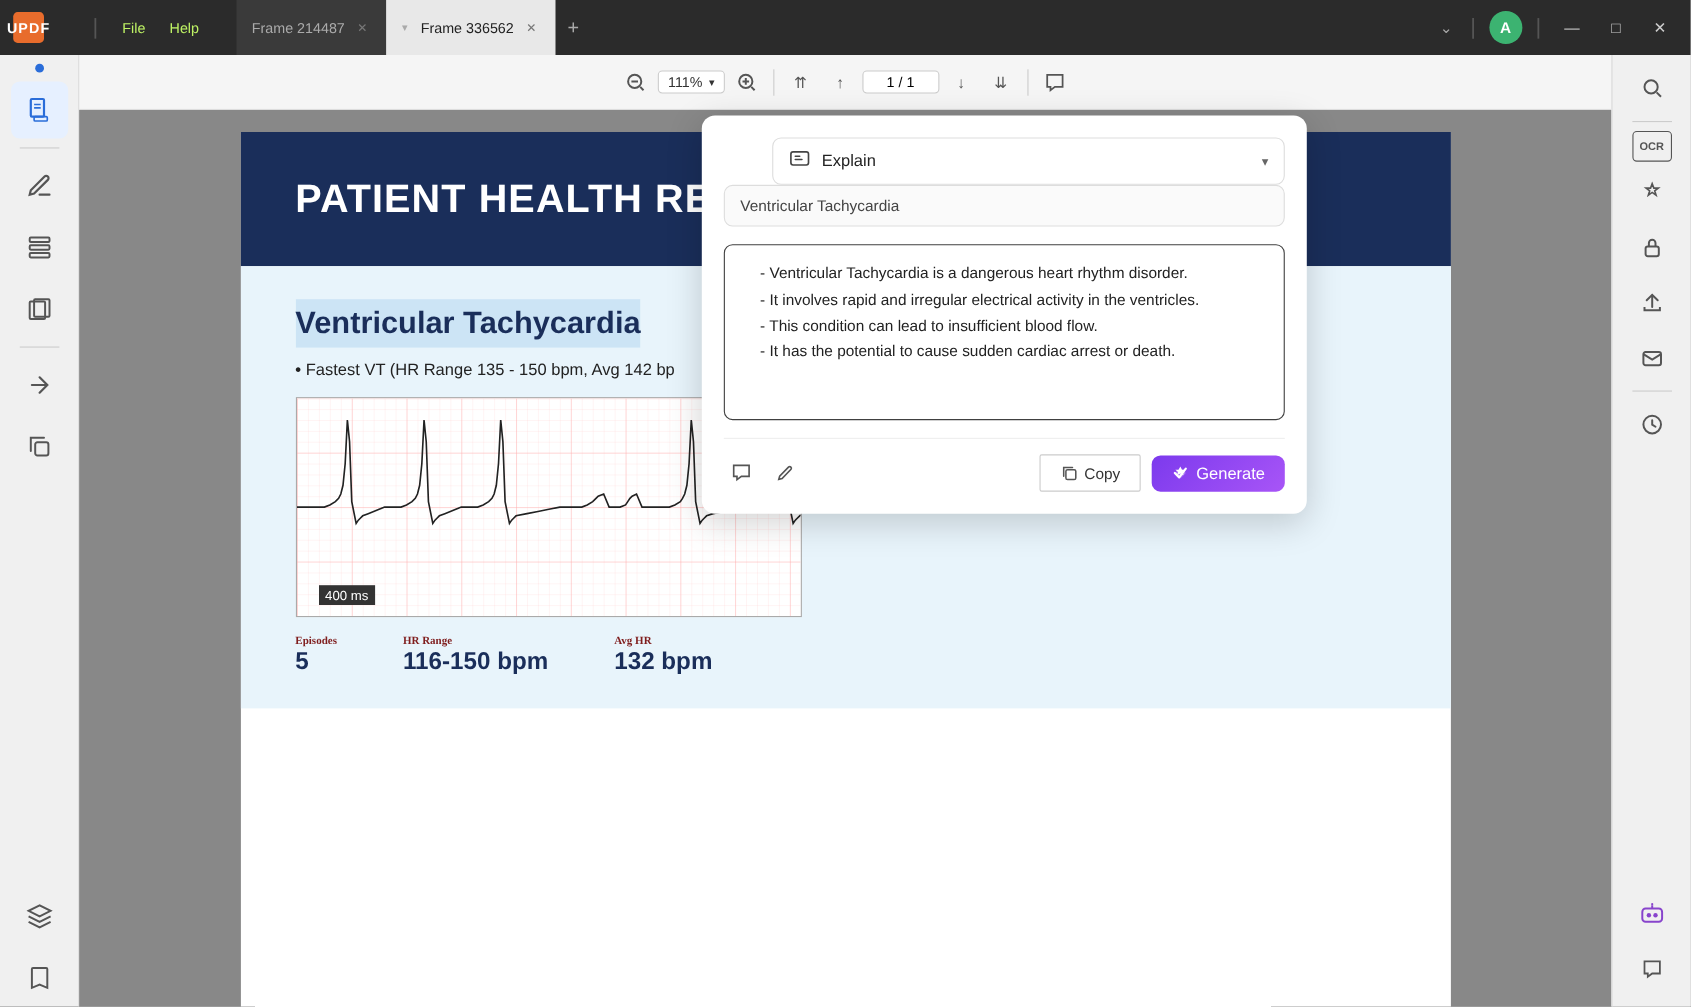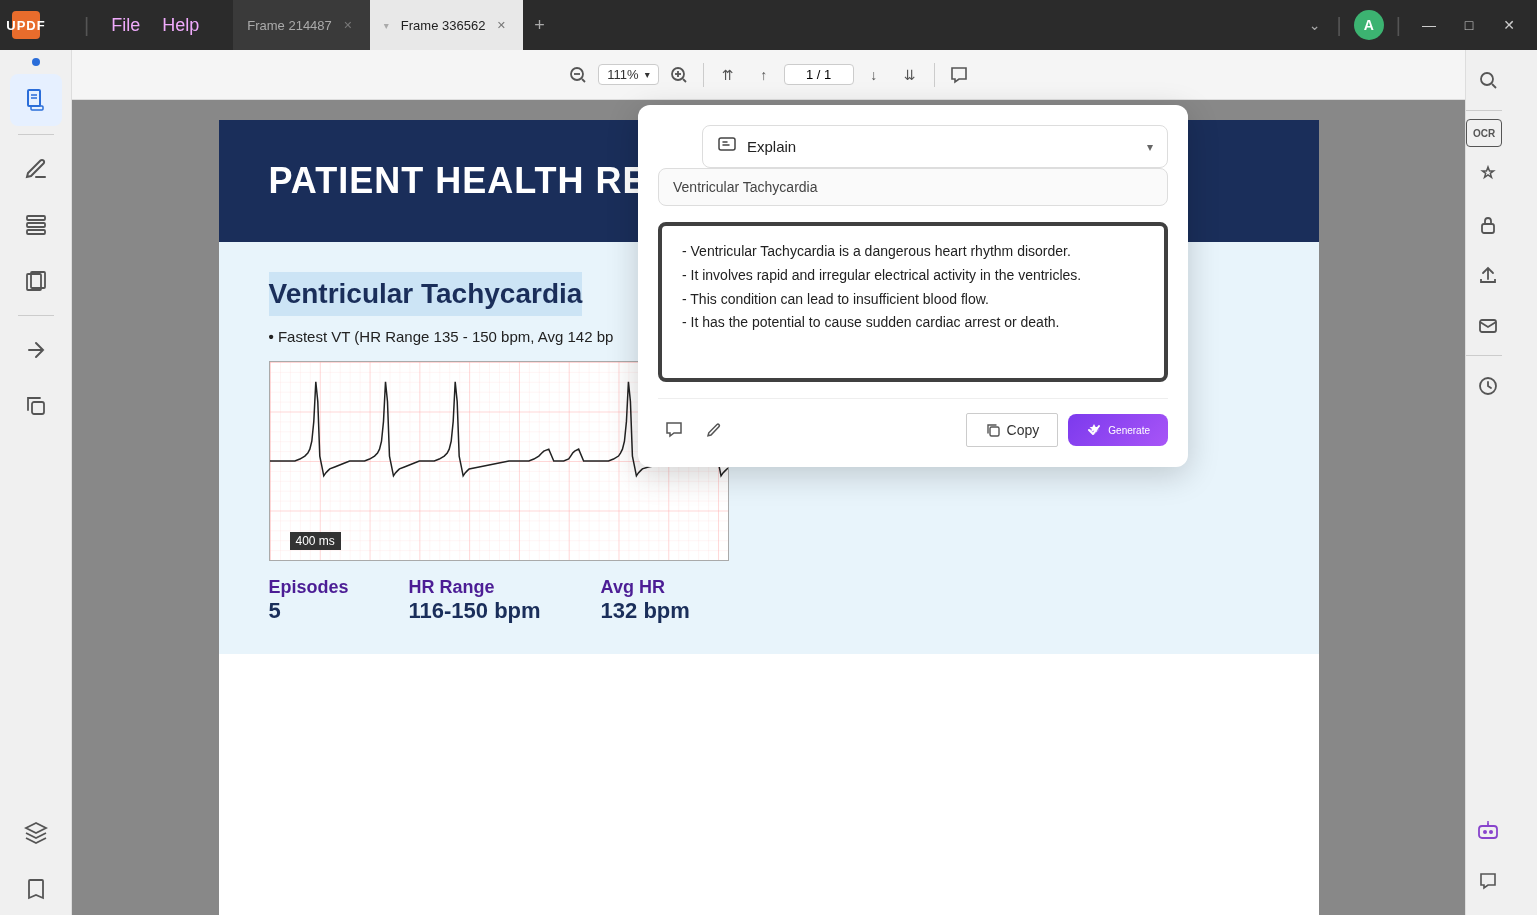--- a/index.html
+++ b/index.html
@@ -37,22 +37,22 @@
     .titlebar-divider {
       color: #555;
       font-size: 20px;
       margin: 0 4px;
     }
     .titlebar-menu {
       display: flex;
       gap: 2px;
     }
     .titlebar-menu-item {
-      color: #f0abfc;
-      font-size: 18px;
+      color: #bef264;
+      font-size: 13px;
       padding: 4px 10px;
       border-radius: 4px;
       cursor: pointer;
     }
     .tabs-area {
       display: flex;
       align-items: center;
       flex: 1;
       margin-left: 16px;
       gap: 0;
@@ -272,42 +272,43 @@
       font-size: 12px;
       padding: 2px 6px;
     }
     .stats-row {
       display: flex;
       gap: 60px;
       margin-top: 16px;
     }
     .stat-item { }
     .stat-label {
-      font-size: 18px;
-      color: #4c1d95;
+      font-size: 10px;
+      color: #7f1d1d;
       font-weight: 600;
+      font-family: Liberation Serif, serif;
     }
     .stat-value {
       font-size: 22px;
       color: #1a2e5a;
       font-weight: 700;
     }
 
     
     .right-sidebar {
       width: 72px;
       position: absolute;
       right: 0;
       top: 50px;
       height: 865px;
       background: #f0f0f0;
       border-left: 1px solid #ddd;
       display: flex;
       flex-direction: column;
-      align-items: flex-start;
+      align-items: center;
       padding-top: 8px;
       gap: 6px;
     }
     .right-sidebar-item {
       width: 44px; height: 44px;
       border-radius: 8px;
       display: flex; align-items: center; justify-content: center;
       cursor: pointer;
       color: #555;
       font-size: 18px;
@@ -369,23 +370,23 @@
     .ai-input-box {
       border: 1px solid #ddd;
       border-radius: 8px;
       padding: 10px 14px;
       font-size: 14px;
       color: #444;
       margin-bottom: 16px;
       background: #fafafa;
     }
     .ai-result-box {
-      border: 4px solid #404040;
+      border: 1px solid #404040;
       border-radius: 8px;
-      padding: 14px 20px;
+      padding: 14px 32px;
       font-size: 14px;
       color: #222;
       line-height: 1.7;
       min-height: 160px;
       background: white;
       margin-bottom: 16px;
     }
     .ai-panel-footer {
       display: flex;
       align-items: center;
@@ -419,21 +420,21 @@
       cursor: pointer;
       background: white;
     }
     .ai-generate-btn {
       display: flex;
       align-items: center;
       gap: 6px;
       padding: 8px 18px;
       border: none;
       border-radius: 8px;
-      font-size: 10px;
+      font-size: 15px;
       color: white;
       cursor: pointer;
       background: linear-gradient(135deg, #7c3aed, #a855f7);
     }
 
     
     .ecg-grid {
       position: absolute;
       top: 0; left: 0;
       width: 100%; height: 100%;

